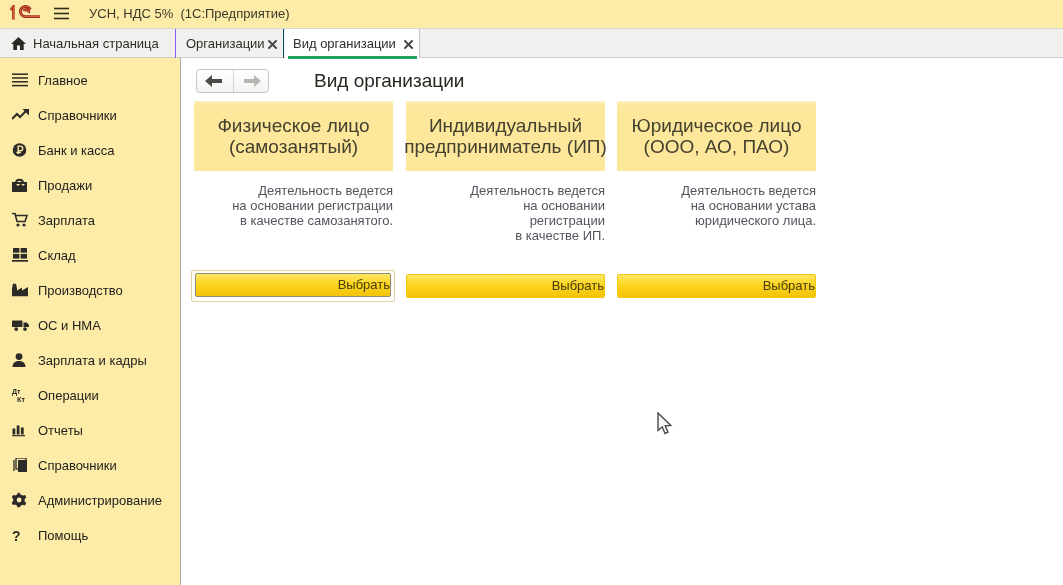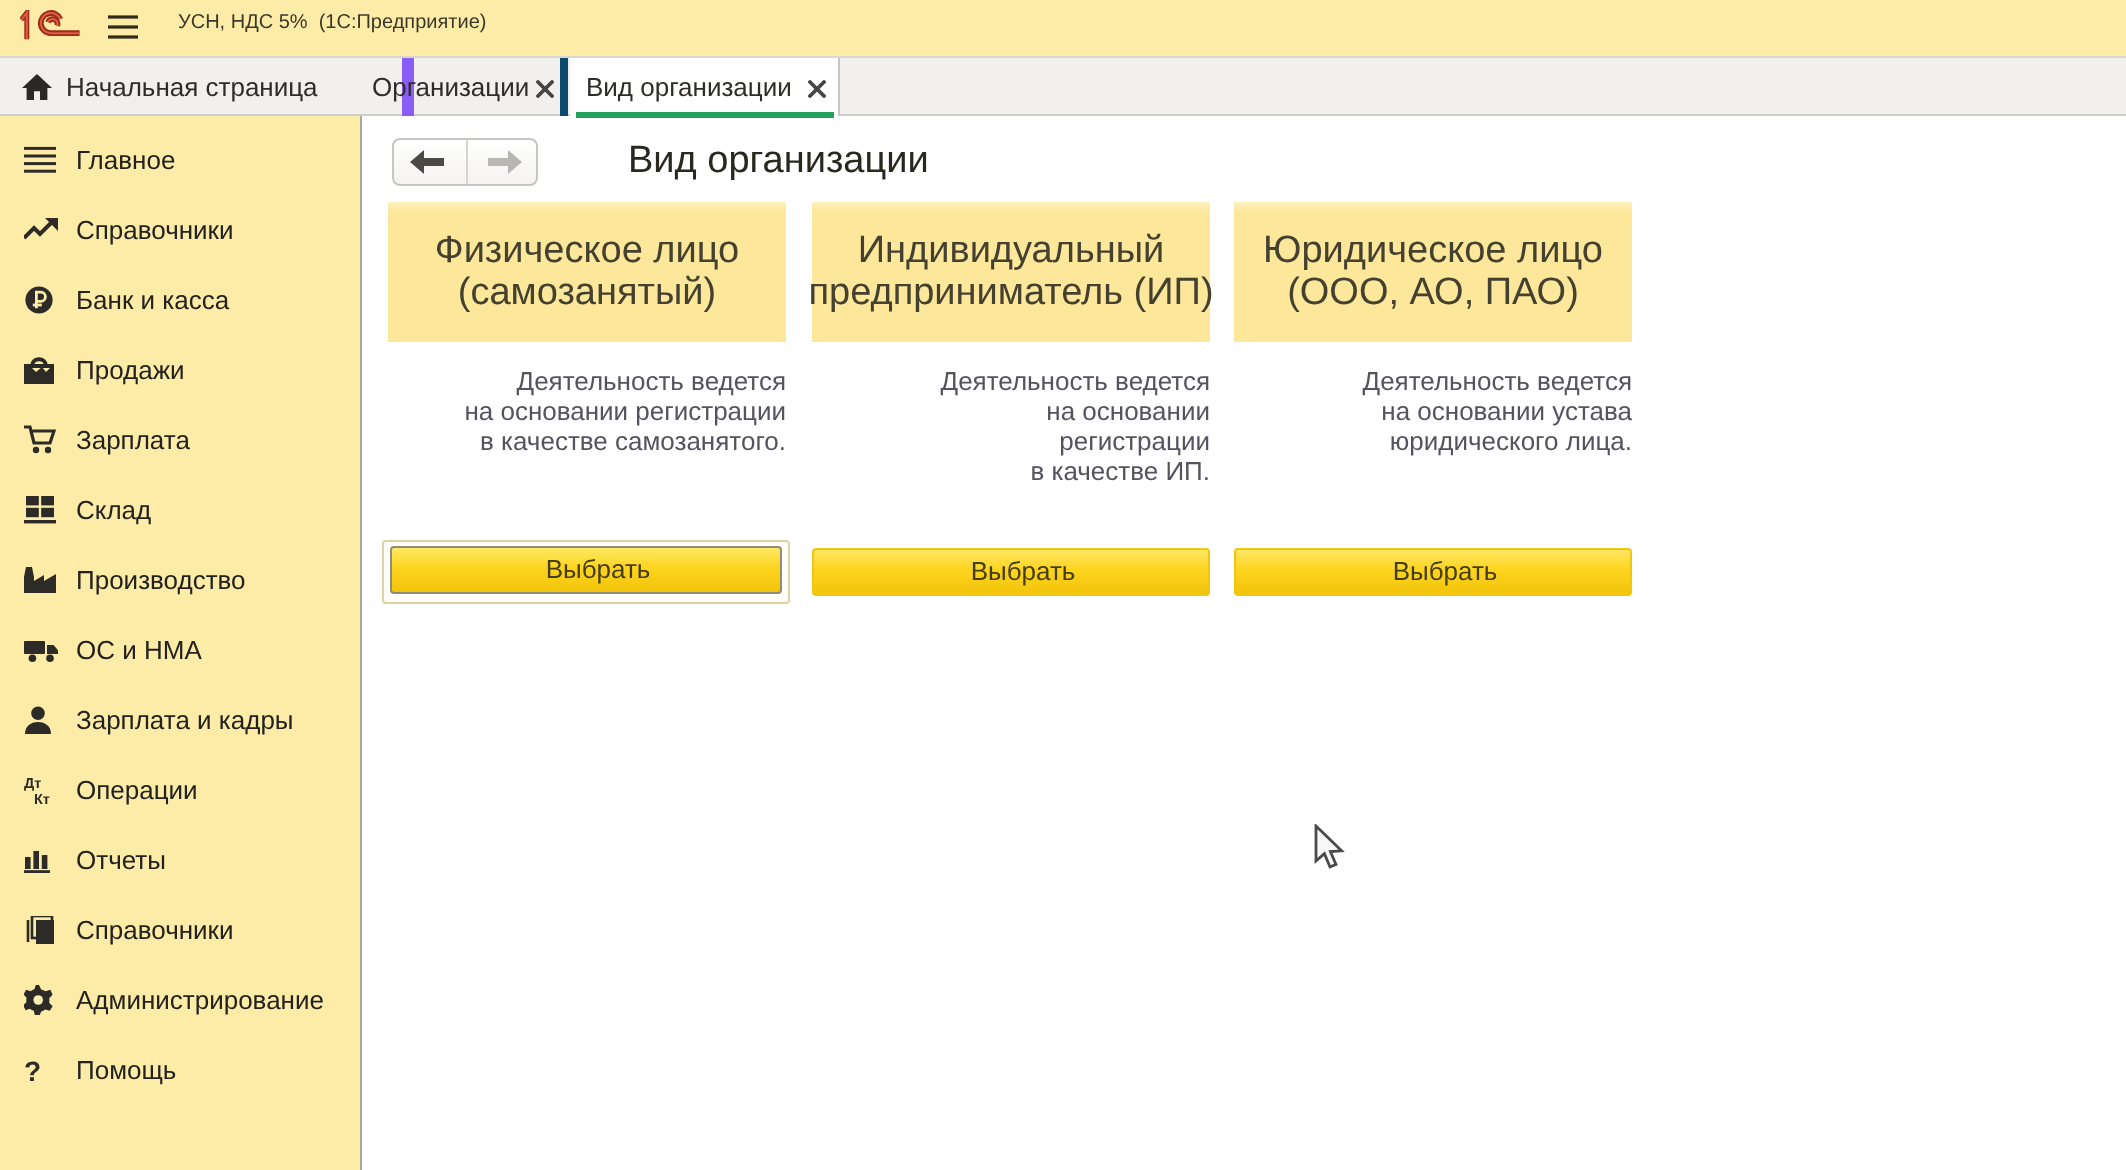--- a/index.html
+++ b/index.html
@@ -2,47 +2,47 @@
 <html><head>
 <meta charset="utf-8">
 <style>
   * { margin:0; padding:0; box-sizing:border-box; }
   html,body { width:1063px; height:585px; overflow:hidden; }
   body { font-family:"Liberation Sans", sans-serif; background:#fff; position:relative; }
   .abs { position:absolute; }
 
   
   #topbar { left:0; top:0; width:1063px; height:29px; background:#fdeca8; border-bottom:1px solid #d9d7c9; }
-  #apptitle { left:89px; top:6px; font-size:10px; color:#3b382a; }
+  #apptitle { left:89px; top:6px; font-size:13px; color:#3b382a; }
 
   
   #tabbar { left:0; top:29px; width:1063px; height:29px; background:#f1f0ee; border-bottom:1px solid #cfcdc8; }
   .tab { position:absolute; top:0; height:29px; font-size:13px; color:#2e2d2a; }
-  #tab-home { left:0; width:207px; border-right:6px solid #8b5cf6; }
+  #tab-home { left:0; width:176px; border-right:1px solid #8b5cf6; }
   #tab-home span { position:absolute; left:33px; top:7px; }
-  #tab-org { left:176px; width:108px; border-right:4px solid #0c4a6e; }
+  #tab-org { left:176px; width:108px; border-right:1px solid #0c4a6e; }
   #tab-org span { position:absolute; left:10px; top:7px; }
   #tab-vid { left:285px; width:135px; background:#fff; border-right:1px solid #c9c7c5; }
   #tab-vid span { position:absolute; left:8px; top:7px; }
   #tab-vid .green { position:absolute; left:3px; bottom:-1px; width:129px; height:3px; background:#23a05a; }
   .xsvg { position:absolute; top:11px; }
 
   
   #sidebar { left:0; top:58px; width:181px; height:527px; background:#fdeca8; border-right:1px solid #a8a89e; }
   .sitem { position:absolute; left:0; width:183px; height:35px; }
   .sitem .txt { position:absolute; left:38px; top:50%; transform:translateY(-50%); font-size:13px; color:#23221e; }
 
   
   #navbox { left:196px; top:69px; width:73px; height:24px; background:linear-gradient(#ffffff,#f4f3f2); border:1px solid #c8c6c2; border-radius:4px; }
   #navbox .div { position:absolute; left:36px; top:0; width:1px; height:22px; background:#d6d4d0; }
   #pagetitle { left:314px; top:70px; font-size:19px; color:#29281f; }
 
   .card-h { top:101px; width:199px; height:70px; background:linear-gradient(#fdf1bd 0px,#fce79a 5px,#fce79a); font-size:19px; color:#454130; text-align:center; display:flex; align-items:center; justify-content:center; line-height:21px; white-space:nowrap; }
   .card-d { top:183px; width:199px; font-size:13px; color:#55545e; text-align:right; line-height:15px; }
-  .btn { top:274px; width:199px; height:24px; background:linear-gradient(#ffe763,#fdd41f 45%,#f2c40a); border:1px solid #eec70e; border-radius:2px; font-size:13px; color:#453e0a; text-align:center; line-height:22px;padding-left:12px; }
+  .btn { top:274px; width:199px; height:24px; background:linear-gradient(#ffe763,#fdd41f 45%,#f2c40a); border:1px solid #eec70e; border-radius:2px; font-size:13px; color:#453e0a; text-align:right; line-height:22px;padding-left:12px; }
   #focusring { left:191px; top:270px; width:204px; height:32px; border:1px solid #ded2a2; border-radius:2px; background:#fefdf8; }
   #btn1 { left:195px; top:273px; width:196px; border:1px solid #8d8d7c; }
   .c1 { left:194px; } .c2 { left:406px; } .c3 { left:617px; }
 </style>
 </head>
 <body>
   <div class="abs" id="topbar"></div>
   <svg class="abs" style="left:10px;top:5px" width="31" height="16" viewBox="0 0 31 16">
     <g fill="none" stroke="#9e2b18" stroke-width="2.5">
       <path d="M0.6,4.9 L3.4,1.4 L3.4,14.6"></path>

